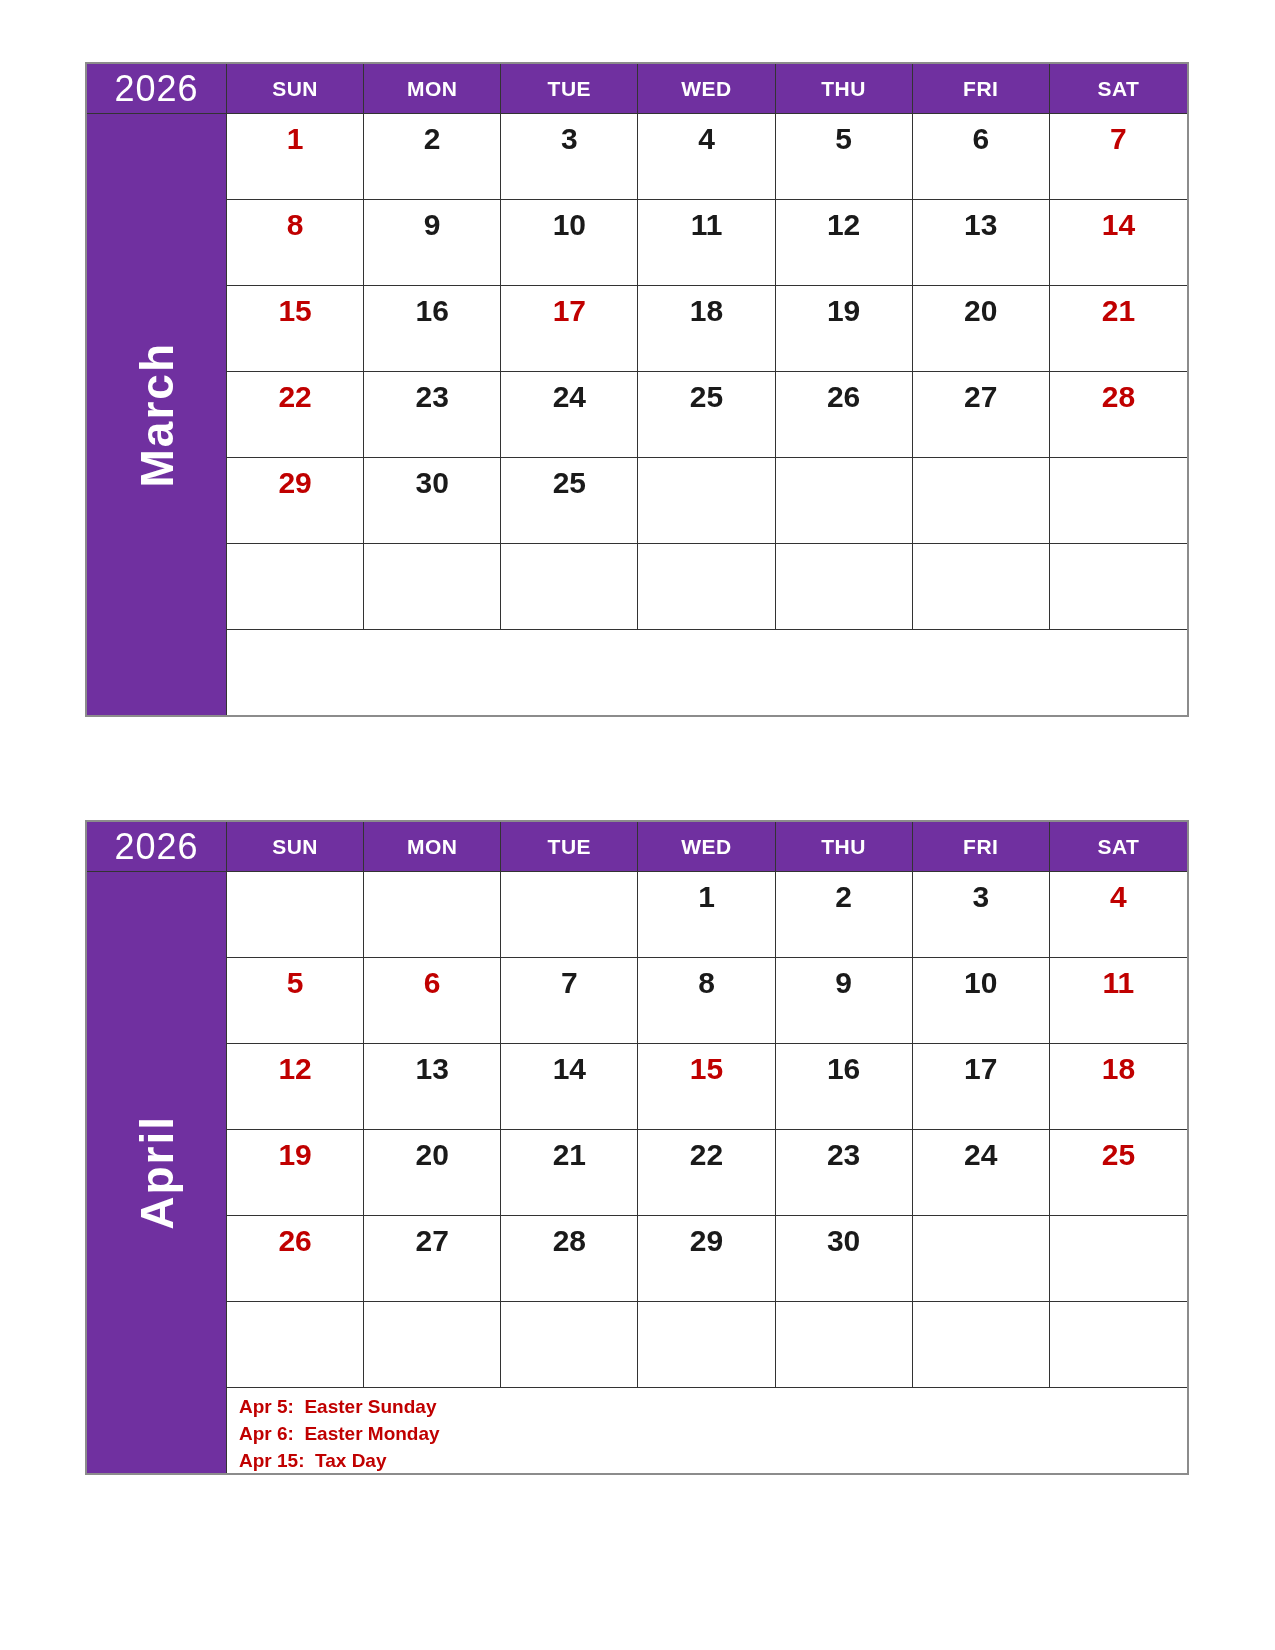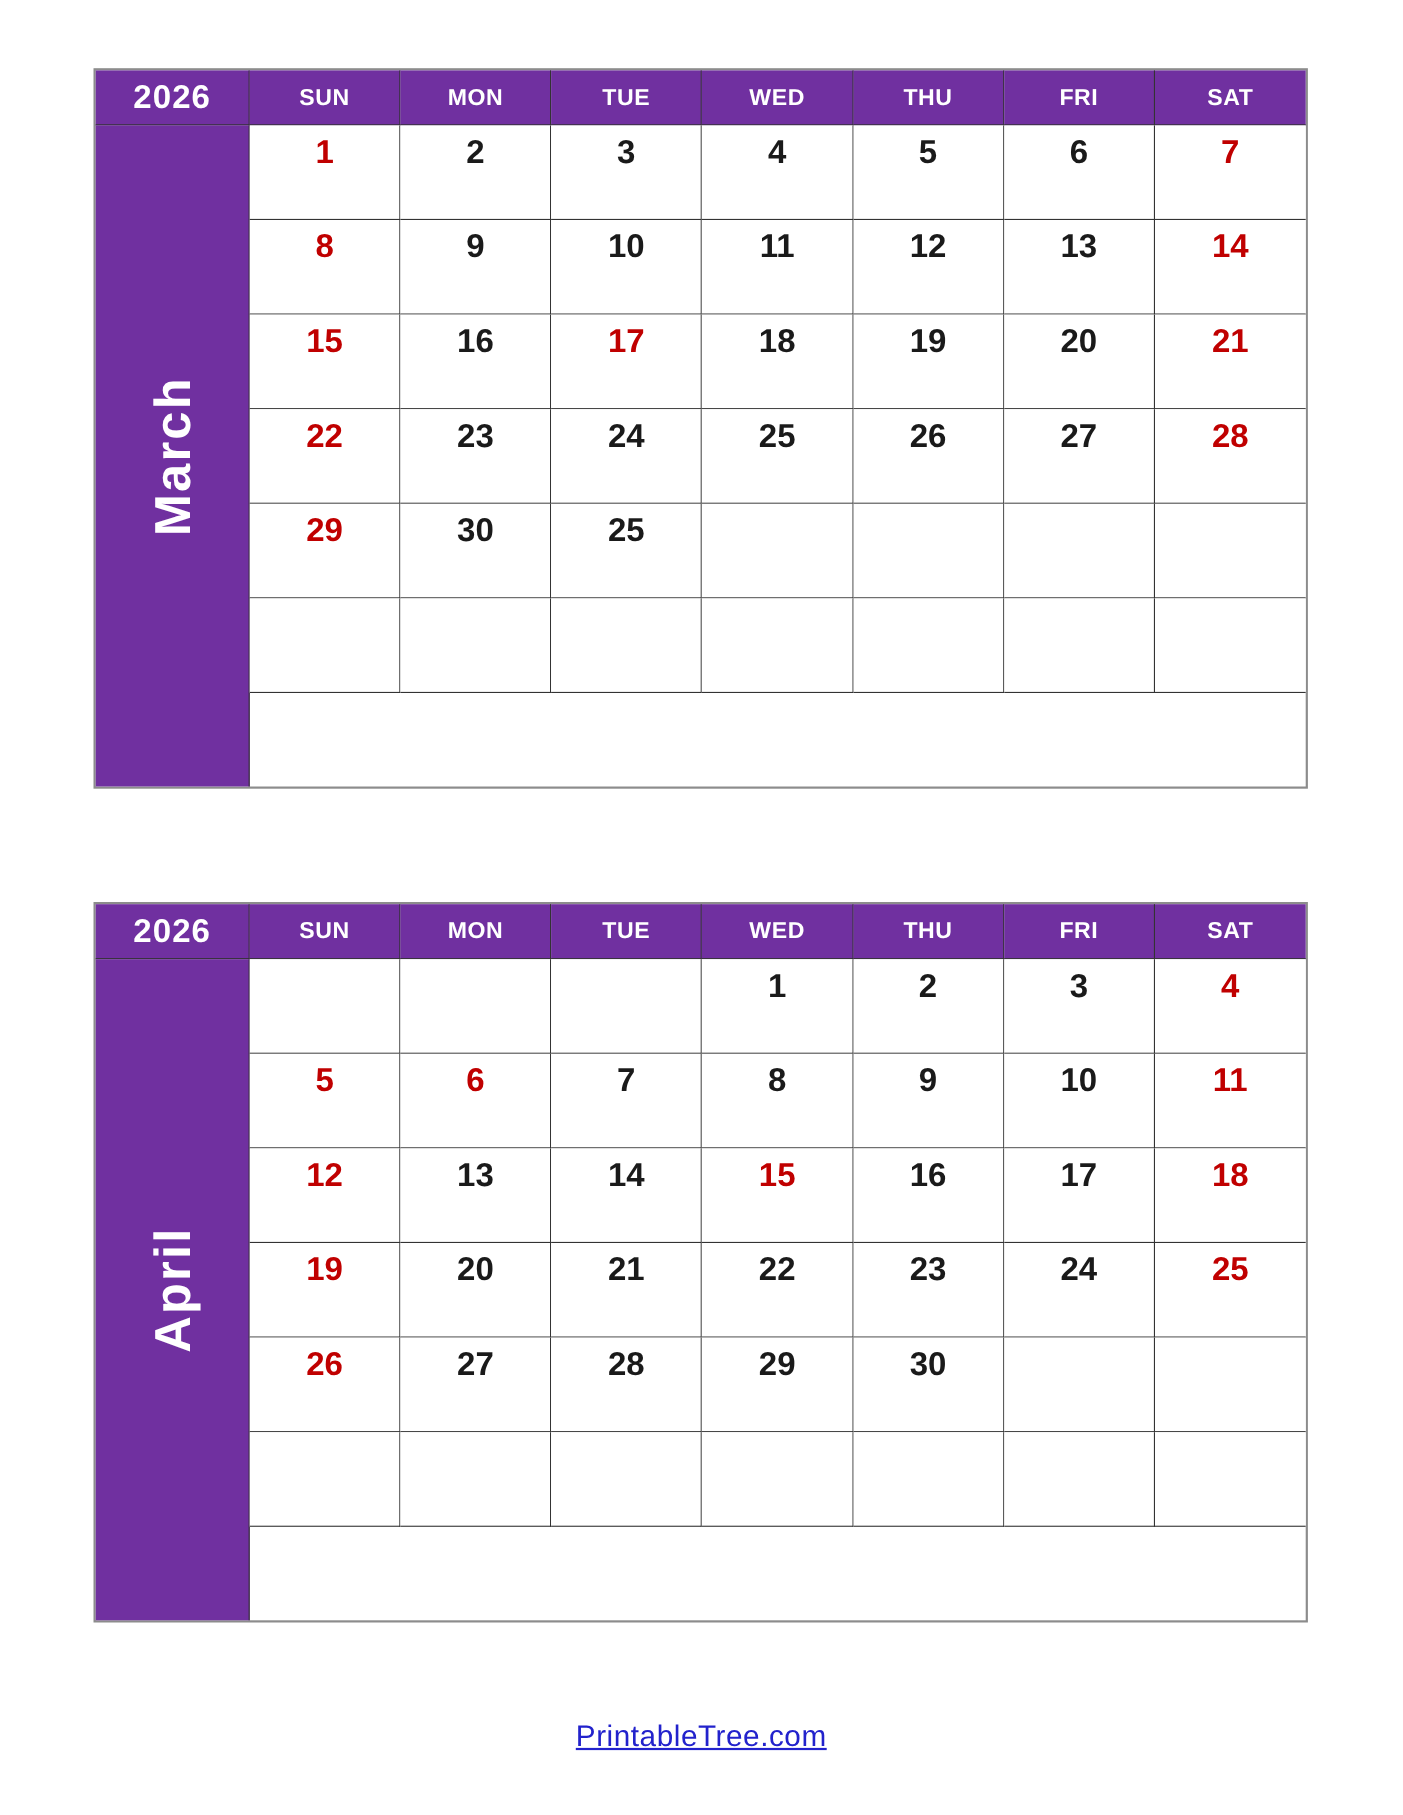--- a/index.html
+++ b/index.html
@@ -26,22 +26,22 @@
     border: 2px solid var(--outer_border, #8C8C8C);
     background: #ffffff;
   }
   #cal-0 { top: 62px; }
   #cal-1 { top: 820px; }
 
   .year-cell {
     grid-row: 1; grid-column: 1;
     background: var(--purple, #7030A0);
     color: var(--header_text, #FFFFFF);
-    font-weight: bold;
-    font-size: 30px;
+    font-weight: normal;
+    font-size: 36px;
     letter-spacing: 1px;
     display: flex; align-items: center; justify-content: center;
     border-right: 1px solid var(--grid_line, #333333);
     border-bottom: 1px solid var(--grid_line, #333333);
   }
   .dow-cell {
     background: var(--purple, #7030A0);
     color: var(--header_text, #FFFFFF);
     font-weight: bold;
     font-size: 21px;
@@ -221,19 +221,21 @@
       <div class="date-cell" style="grid-area: 6 / 6;">30</div>
       <div class="date-cell" style="grid-area: 6 / 7;"></div>
       <div class="date-cell last-col" style="grid-area: 6 / 8;"></div>
       <div class="date-cell" style="grid-area: 7 / 2;"></div>
       <div class="date-cell" style="grid-area: 7 / 3;"></div>
       <div class="date-cell" style="grid-area: 7 / 4;"></div>
       <div class="date-cell" style="grid-area: 7 / 5;"></div>
       <div class="date-cell" style="grid-area: 7 / 6;"></div>
       <div class="date-cell" style="grid-area: 7 / 7;"></div>
       <div class="date-cell last-col" style="grid-area: 7 / 8;"></div>
+      <div class="holiday-row">
+        <div class="holiday-line">Apr 5:  Easter Sunday</div>
+        <div class="holiday-line">Apr 6:  Easter Monday</div>
+        <div class="holiday-line">Apr 15:  Tax Day</div>
+      </div>
     </section>
 
-  <footer class="footer">
-    <a href="#" class="footer-link">PrintableTree.com</a>
-  </footer>
 
 </div>
 
 </body></html>

